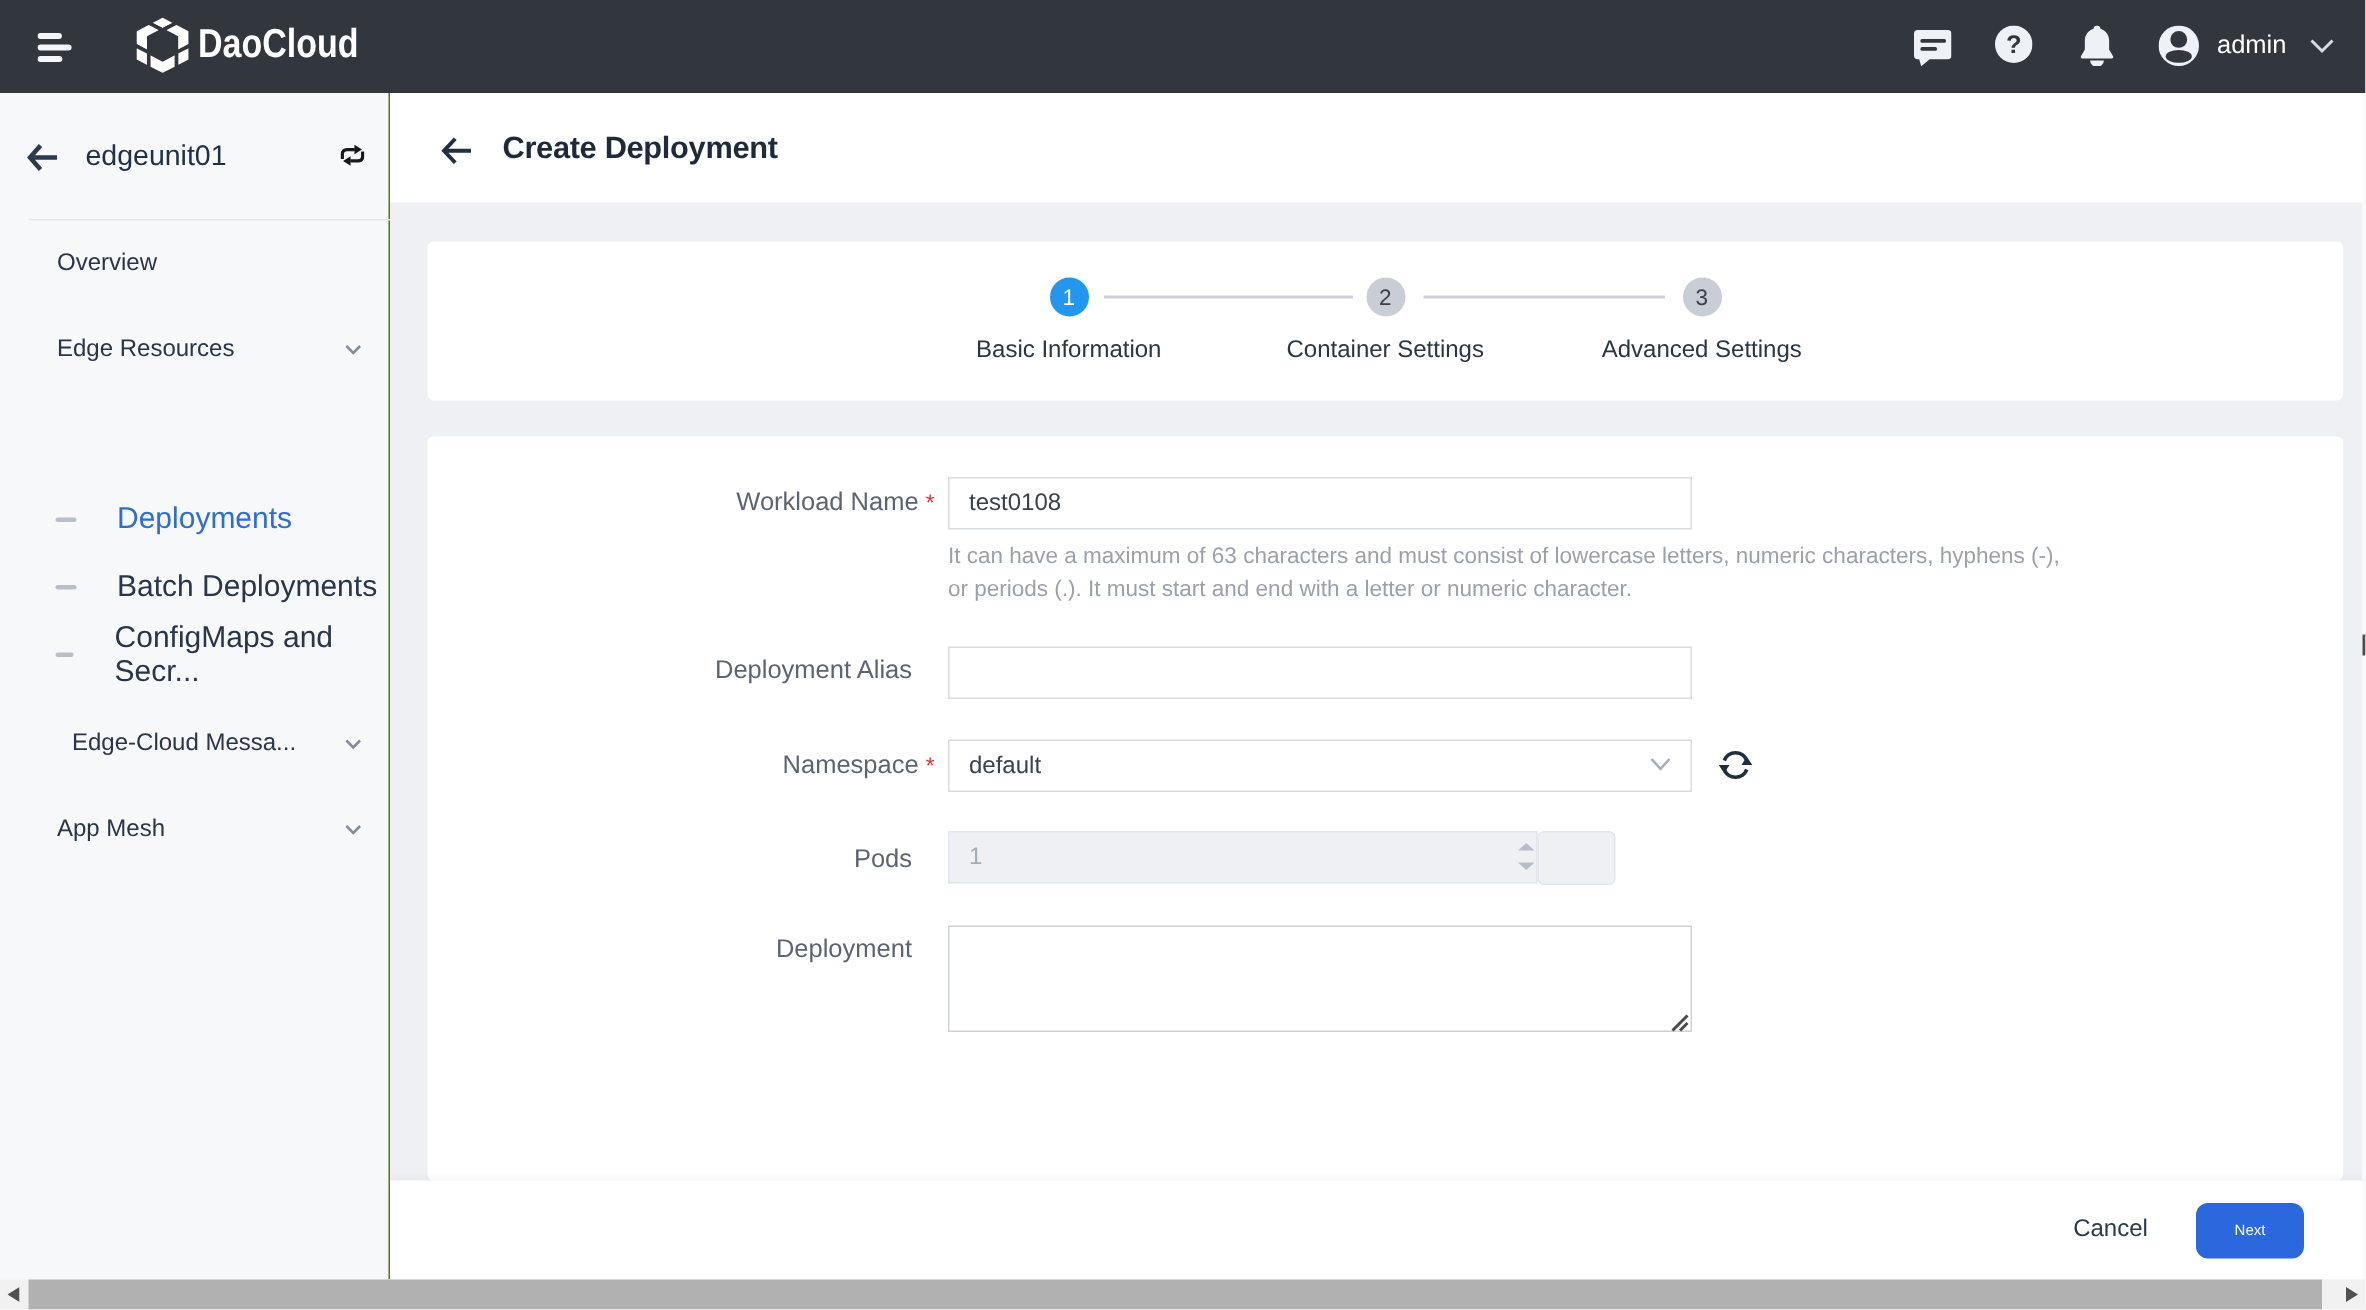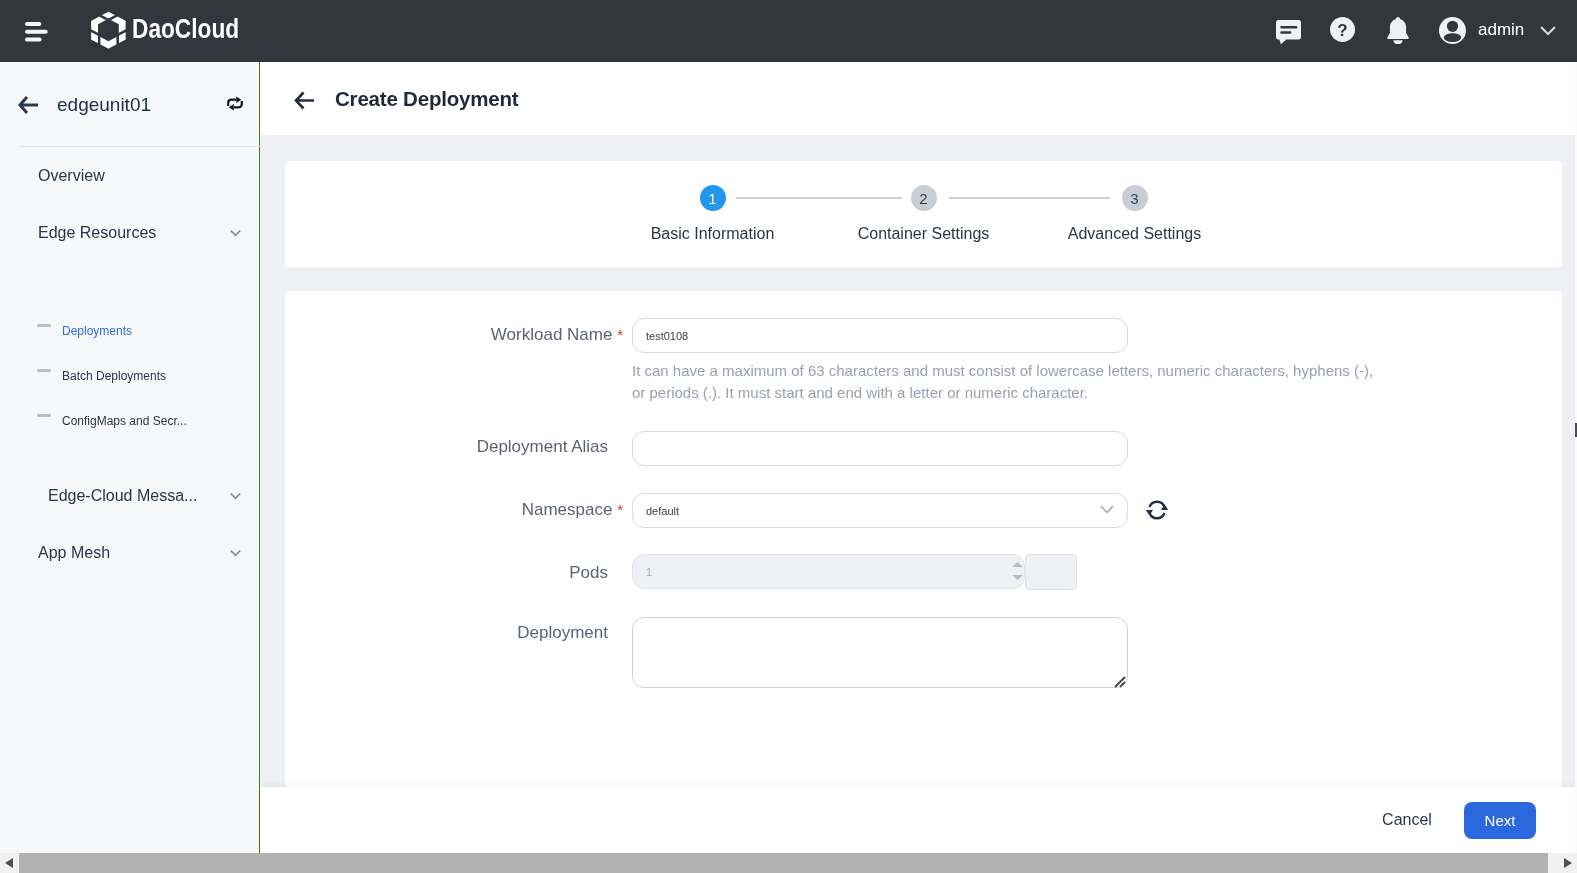--- a/index.html
+++ b/index.html
@@ -13,21 +13,21 @@
 
   
   #sidebar { left:0; top:62px; width:260px; height:791px; background:#f7f8fa; border-right:1px solid #4d7c0f; }
   #sidehead { left:0; top:0; width:260px; height:84px; }
   #sidehead-border { left:19px; top:84px; width:241px; height:1px; background:#e3e6ea; }
   .sname { left:57px; top:32px; font-size:19px; color:#20304a; }
 
   .mitem { left:0; width:260px; height:57px; display:flex; align-items:center; font-size:16px; color:#293548; }
   .mitem .t { margin-left:38px; }
   .chev { position:absolute; right:19px; width:11px; height:11px; }
-  .sub { left:0; width:260px; height:45px; display:flex; font-size:12px; color:#293548; }
+  .sub { left:0; width:260px; height:45px; display:flex; align-items:center; font-size:20px; color:#293548;gap:16px; }
   .sub .dash { margin-left:37px; width:14px; height:3px; border-radius:2px; background:#b9bfc9; }
   .sub .t { margin-left:11px; }
   .blue { color:#2e6ed0; }
 
   
   #mainhead { left:260px; top:62px; width:1317px; height:73px; background:#fff; }
   #mtitle { left:335px; top:88px; font-size:20.5px; font-weight:bold; color:#1e2a39; letter-spacing:-0.2px; }
 
   
   #content { left:260px; top:135px; width:1315px; height:718px; background:#eef0f3; }
@@ -39,27 +39,27 @@
   .scir.off { background:#c9cdd5; color:#38414e; }
   .sline { position:absolute; top:36px; height:2px; background:#ccd0d8; }
   .slab { position:absolute; top:64px; width:220px; text-align:center; font-size:16px; color:#2b3642; }
 
   
   #form { left:25px; top:156px; width:1277px; height:496px; background:#fff; border-radius:4px;padding-left:30px; }
   .flabel { position:absolute; font-size:17px; color:#5c6472; text-align:right; line-height:20px; white-space:nowrap; }
   .lstar { right:939px; }
   .lplain { right:954px; }
   .star { color:#e02c2c; font-size:15px; }
-  .finput { position:absolute; left:347px; width:496px; height:35px; background:#fff; border:1px solid #d7dae0; border-radius:12px; font-size:11px; color:#39414c; display:flex; align-items:center; padding-left:13px; }
+  .finput { position:absolute; left:347px; width:496px; height:35px; background:#fff; border:1px solid #d7dae0; border-radius:0; font-size:16px; color:#39414c; display:flex; align-items:center; padding-left:13px; }
   .help { position:absolute; left:347px; font-size:15px; color:#9aa1ac; line-height:22px; }
 
   
   #footer { left:260px; top:787px; width:1317px; height:66px; background:#fff; box-shadow:0 -2px 6px rgba(31,35,41,0.05); }
   #cancel { left:1120px; top:12px; width:54px; height:42px; line-height:42px; font-size:16px; color:#2b3a4a; text-align:center; }
-  #next { left:1204px; top:15px; width:72px; height:37px; background:#2b68dd; border-radius:8px; color:#fff; font-size:15px; text-align:center; line-height:37px; }
+  #next { left:1204px; top:15px; width:72px; height:37px; background:#2b68dd; border-radius:8px; color:#fff; font-size:10px; text-align:center; line-height:37px; }
 
   
   #hscroll { left:0; top:853px; width:1577px; height:20px; background:#f1f1f1; }
   #hthumb { left:19px; top:0px; width:1529px; height:20px; background:#b1b1b1; }
   #vscroll { left:1575px; top:62px; width:2px; height:791px; background:#fafafa; }
   #vthumb { left:0; top:361px; width:2px; height:14px; background:#4c4c4c; }
 </style>
 </head>
 <body>
   <div class="abs" id="topbar">

